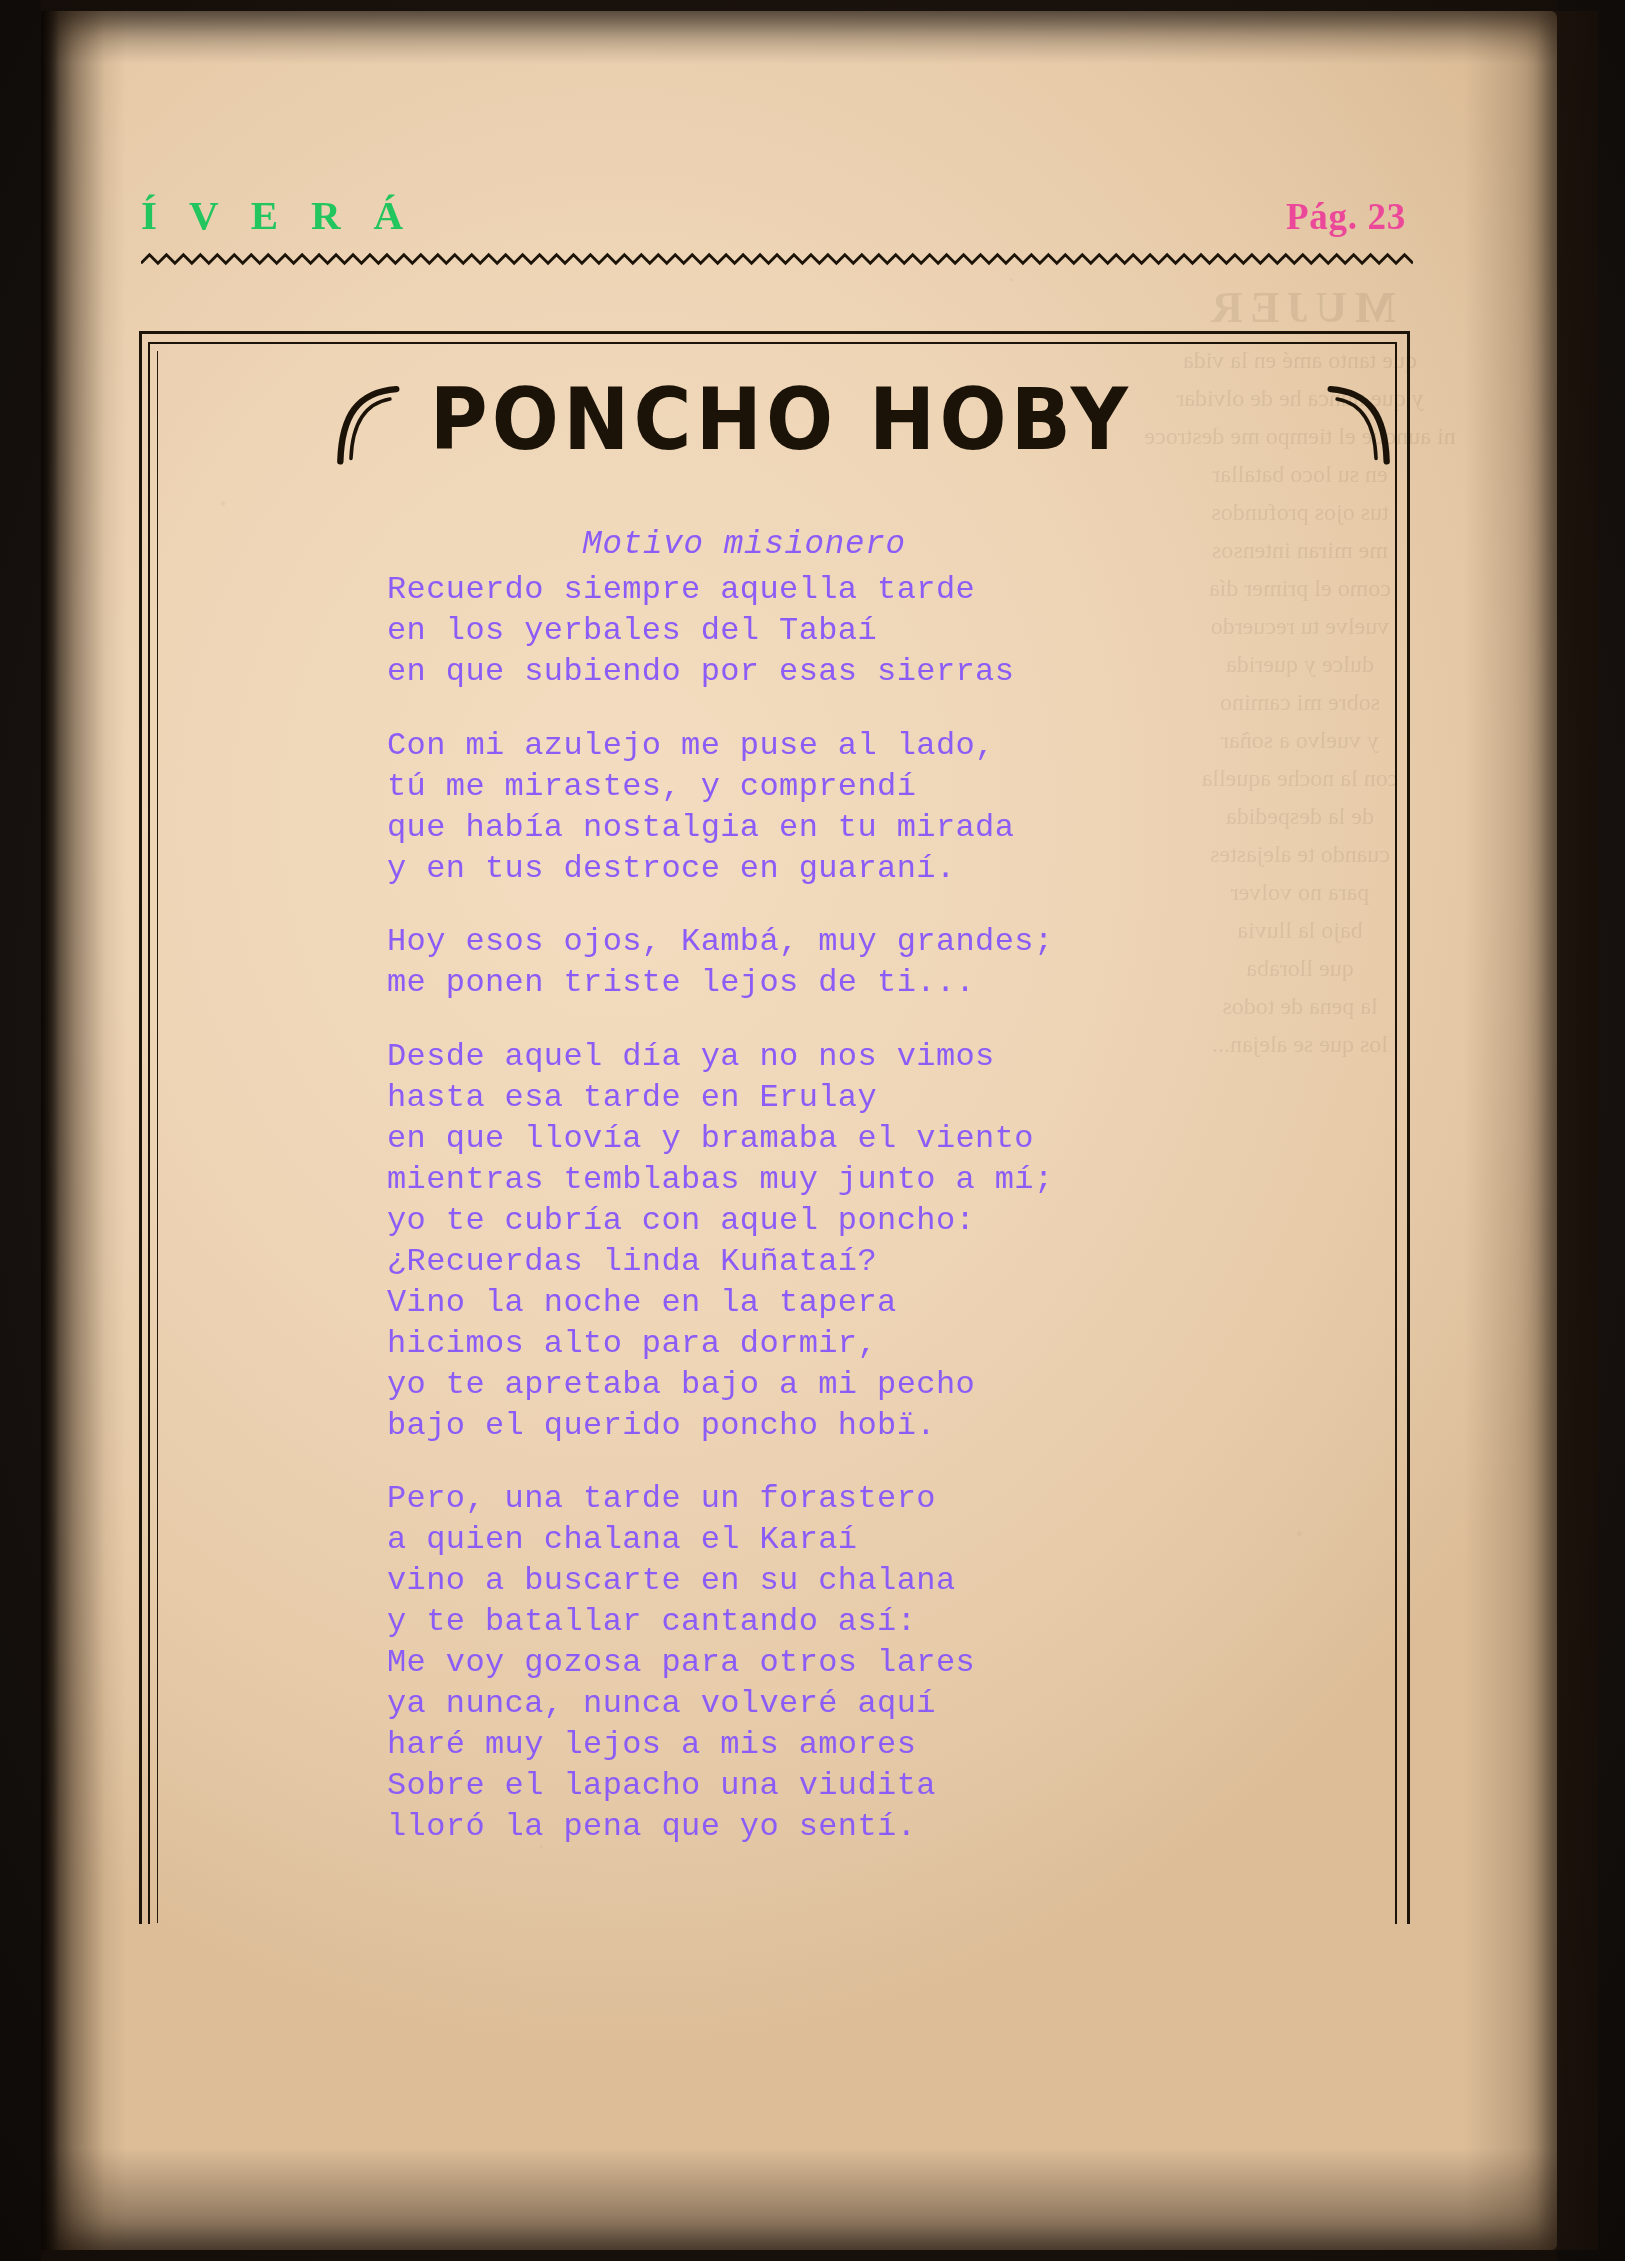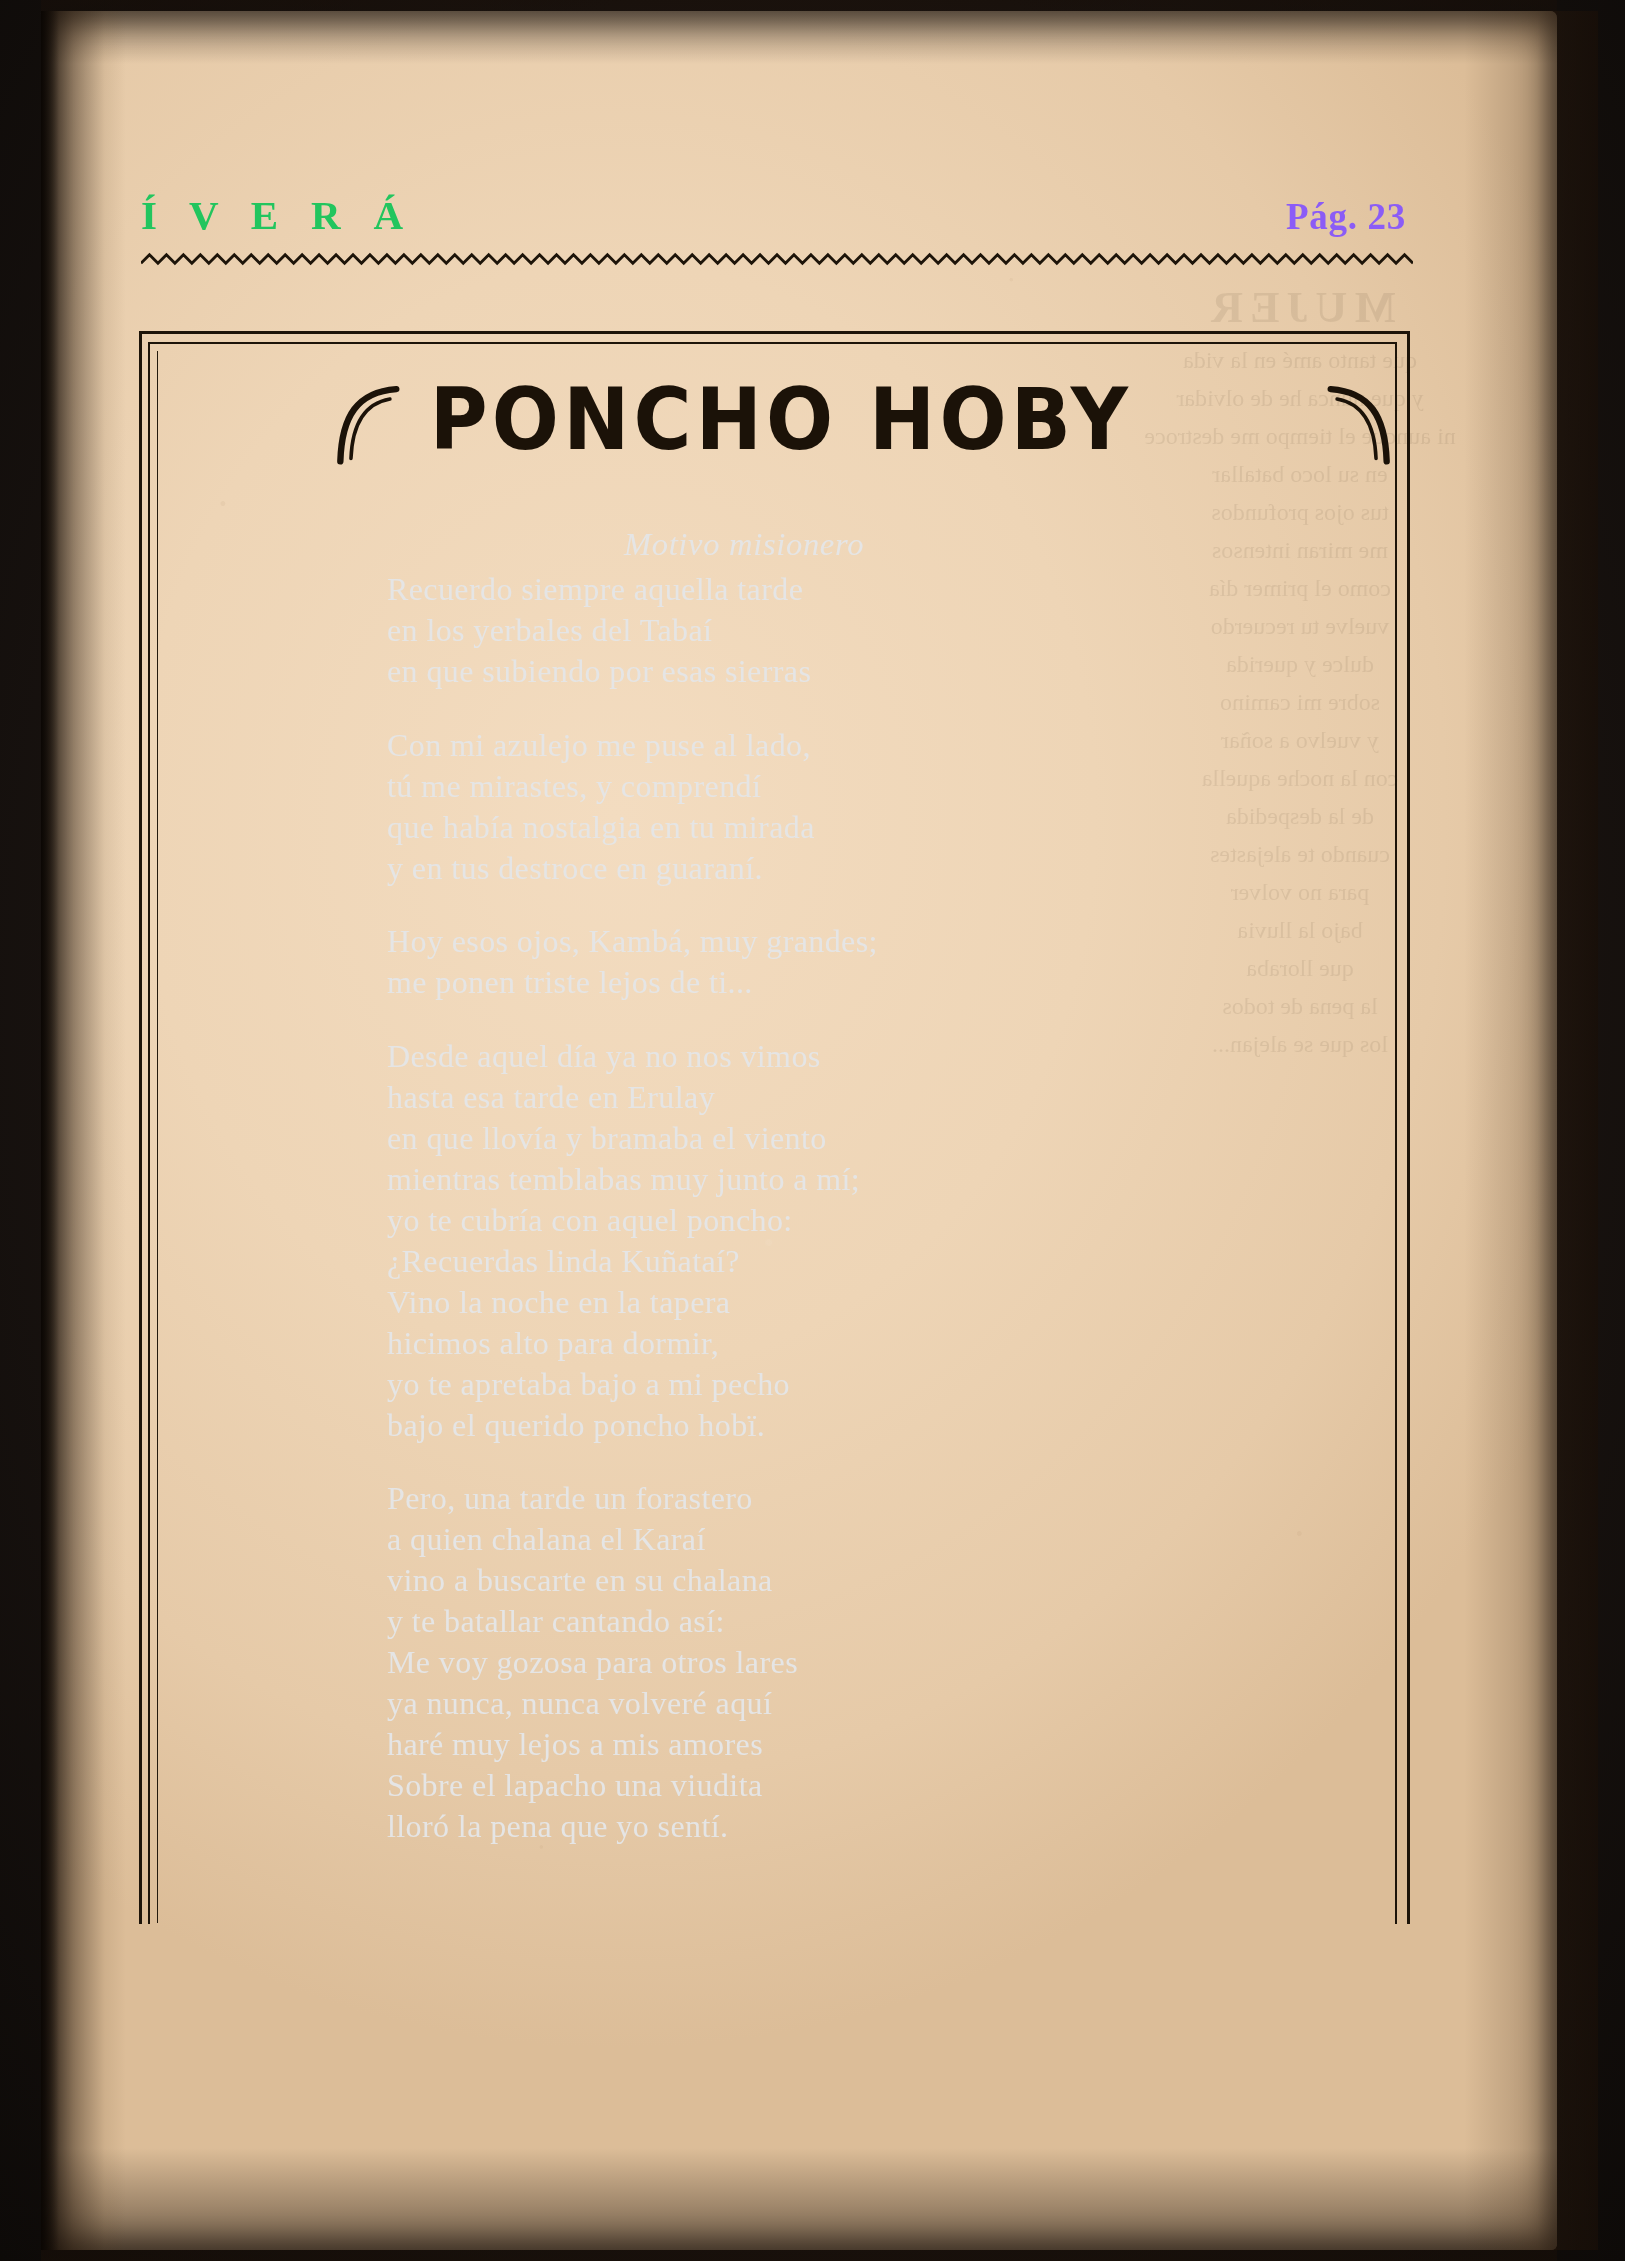--- a/index.html
+++ b/index.html
@@ -103,21 +103,21 @@
     font-family: "Liberation Serif", serif;
     font-size: 41px;
     font-weight: bold;
     letter-spacing: 11.3px;
     color: #22c55e;
   }
   .runhead .right {
     font-family: "Liberation Serif", serif;
     font-size: 37px;
     font-weight: bold;
-    color: #8b5cf6;
+    color: #ec4899;
     letter-spacing: 0.7px;
   }
 
   
   .zigzag {
     position: absolute;
     left: 141px;
     top: 249px;
     width: 1272px;
     height: 20px;
@@ -188,22 +188,22 @@
   }
   .swash-left { left: 329px; }
   .swash-right { left: 1313px; }
 
   
   .poem {
     position: absolute;
     left: 387px;
     top: 524px;
     width: 820px;
-    color: #e5e5e5;
-    font-family: Liberation Serif, serif;
+    color: #8b5cf6;
+    font-family: Liberation Mono, monospace;
     font-size: 32px;
     line-height: 41px;
     letter-spacing: 0.4px;
   }
   .subtitle {
     font-style: italic;
     font-size: 32.5px;
     text-align: center;
     margin: 0 0 4.2px 0;
     letter-spacing: 0.7px;

